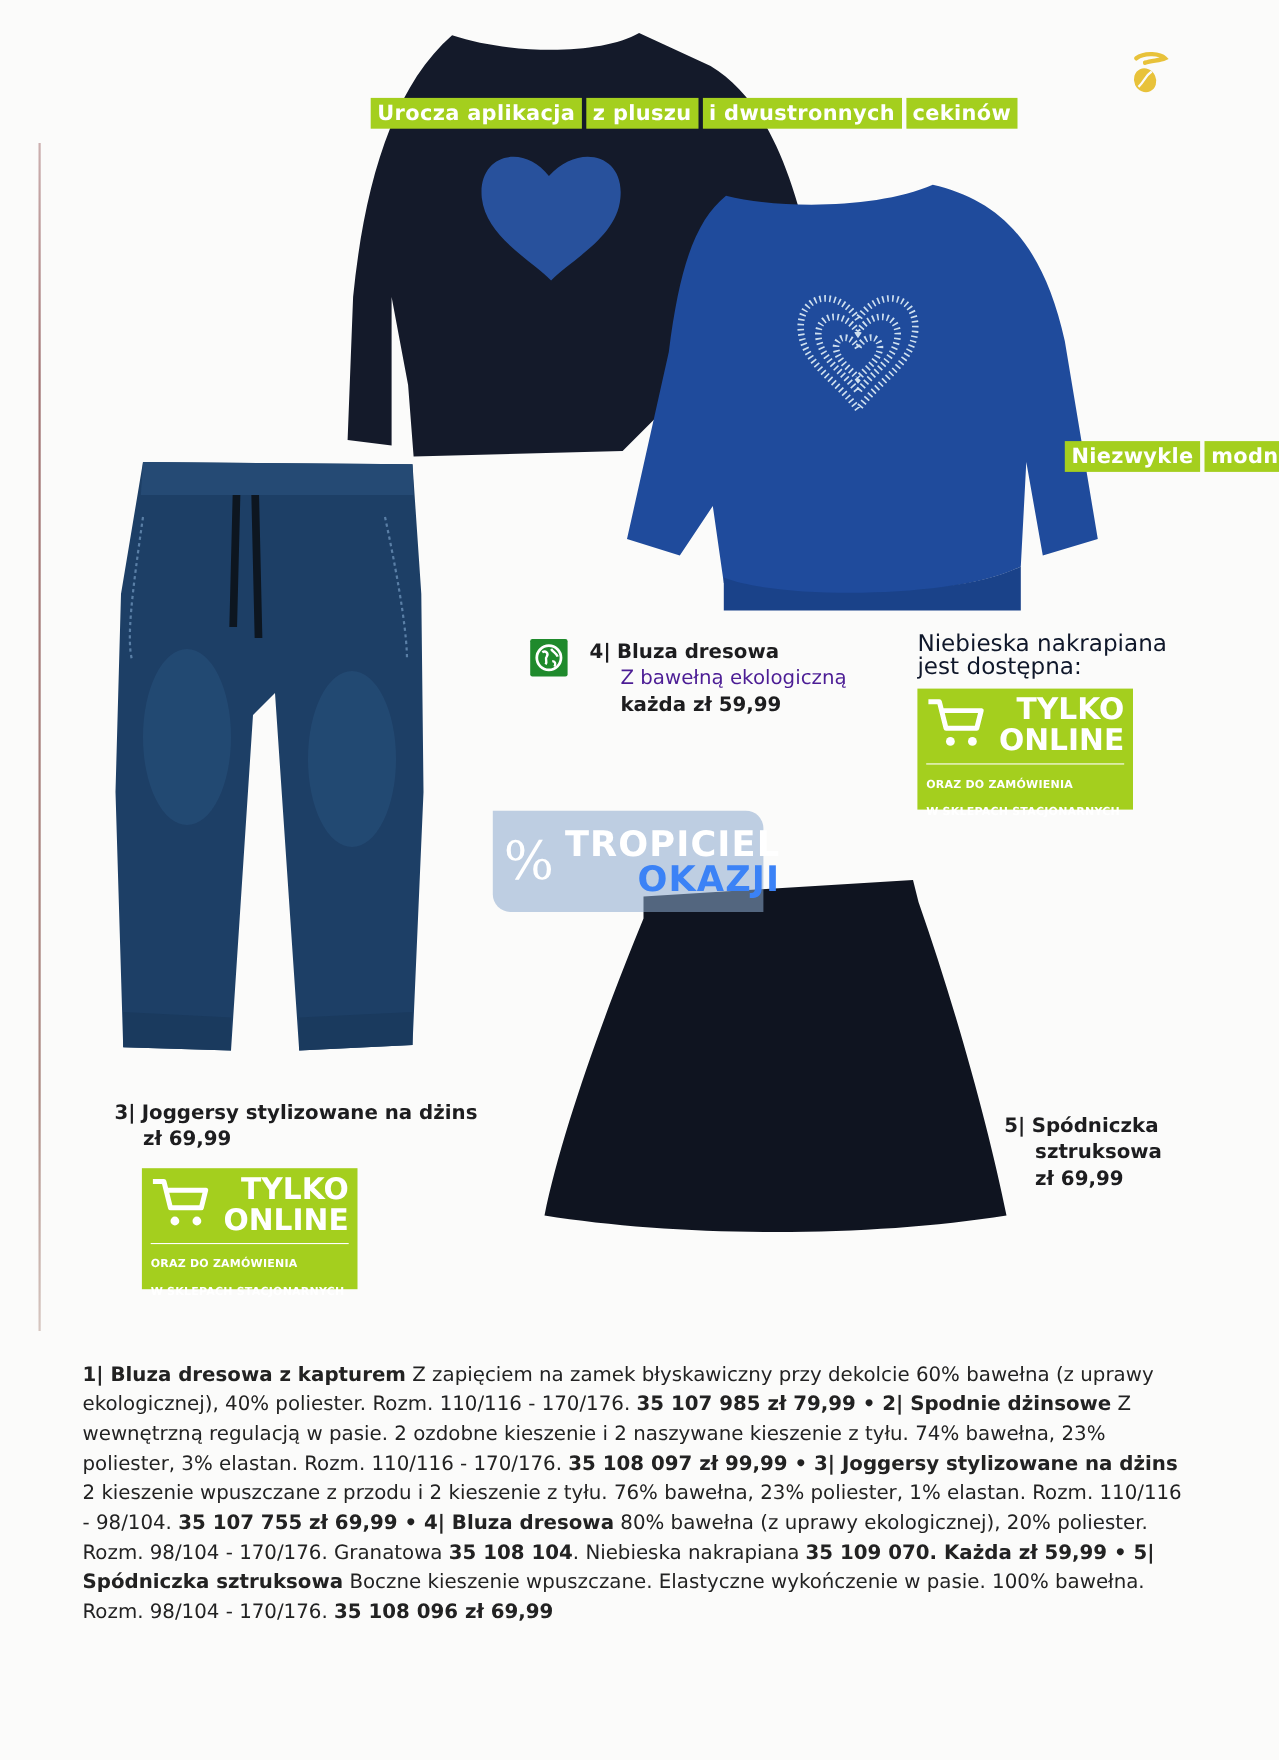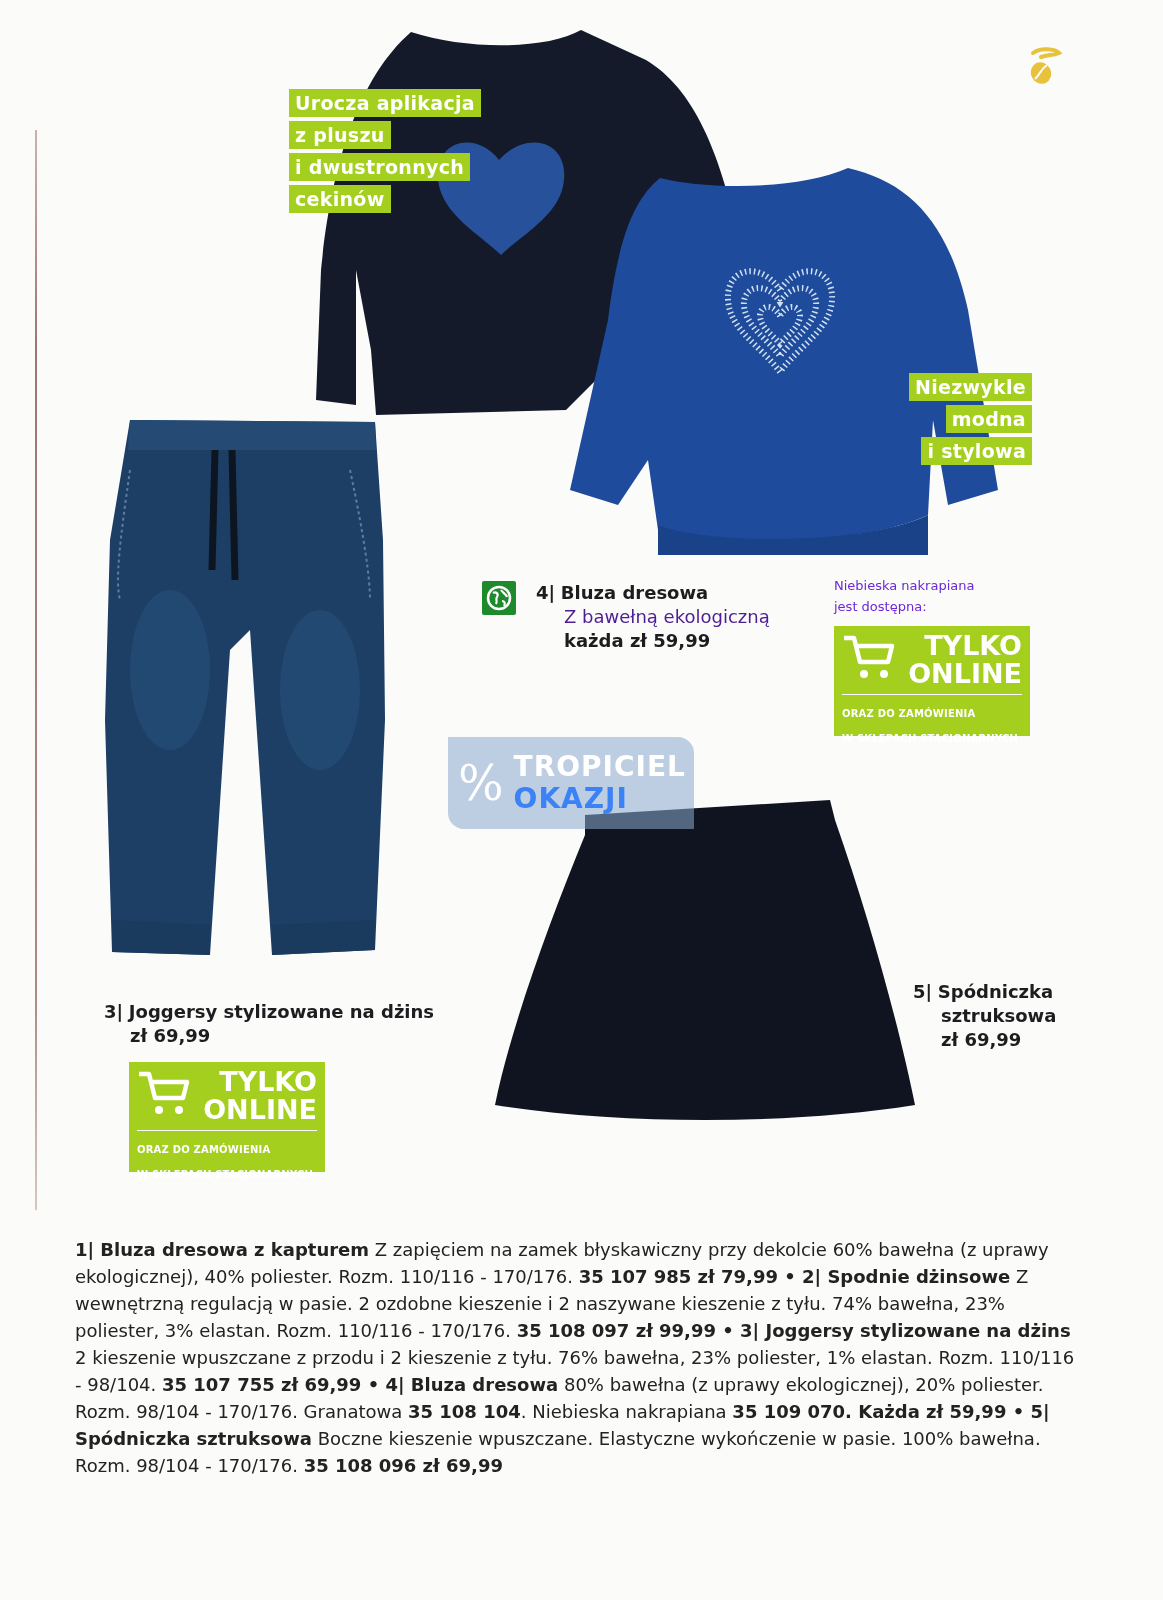--- a/index.html
+++ b/index.html
@@ -9,21 +9,21 @@
     font-family: "DejaVu Sans", "Liberation Sans", sans-serif;
     color: #1d1d1f;
   }
   .abs { position: absolute; }
   .edge-line { left: 35px; top: 130px; width: 2px; height: 1080px; background: linear-gradient(#b89090, #7a3a3a 20%, #8a5a50 80%, #c7b0a8); opacity: .7; }
 
   
   svg.garment { position: absolute; overflow: visible; }
 
   
-  .callout { display: flex; flex-direction: column; gap: 4px; }
+  .callout { display: flex; flex-direction: row; gap: 4px; margin-left: 48px; }
   .callout span {
     display: inline-block; background: #a4cf1e; color: #fff; font-weight: bold;
     font-size: 19px; line-height: 28px; padding: 0 6px; letter-spacing: .3px;
     width: fit-content;
   }
   .callout.right { align-items: flex-end; }
 
   
   .cap { font-size: 18px; line-height: 24px; }
   .cap .b { font-weight: bold; }
@@ -39,21 +39,21 @@
   .online .words { font-weight: bold; font-size: 27px; line-height: 28px; margin-left: 8px; text-align: right; flex: 1; }
   .online hr { border: none; border-top: 1.5px solid #fff; margin: 6px 0 4px; }
   .online .sub { font-weight: bold; font-size: 10px; line-height: 13px; letter-spacing: .2px; margin-top: 12px; }
 
   
   .wm {
     left: 448px; top: 737px; width: 246px; height: 92px; background: rgba(140,170,205,.55);
     border-radius: 0 16px 0 16px; display: flex; align-items: center;
   }
   .wm .pct { color: #fff; font-size: 48px; margin: 0 10px 0 10px; font-family: "DejaVu Serif", serif; }
-  .wm .txt { color: #fff; font-weight: bold; font-size: 28px; line-height: 32px; text-align: left; letter-spacing: 1px; }
+  .wm .txt { color: #fff; font-weight: bold; font-size: 32px; line-height: 32px; text-align: right; letter-spacing: 1px; }
   .wm .txt .l2 { color: #3b82f6; }
 
   .logo { left: 1025px; top: 45px; }
 
   
   .desc {
     left: 75px; top: 1236px; width: 1010px; font-size: 18px; line-height: 27px; color: #222;
   }
   .desc b { font-weight: bold; }
 </style>
@@ -125,21 +125,21 @@
       <path d="M8 9 C11 7, 14 10, 12 13 C10 15, 13 17, 11 20 M16 6 C18 9, 21 10, 22 13 M17 17 C19 17, 21 19, 19 22" stroke="#fff" stroke-width="2.2" fill="none"></path>
     </svg>
   </div>
   <div class="cap" style="margin-top:0">
     <div><span class="b">4|</span> <span class="b">Bluza dresowa</span></div>
     <div style="padding-left:28px" class="g">Z bawełną ekologiczną</div>
     <div style="padding-left:28px" class="b">każda zł 59,99</div>
   </div>
 </div>
 
-<div class="abs cap" style="left:834px;top:575px;font-size:13px;line-height:21px;color:#6d28d9">
+<div class="abs cap" style="left:834px;top:575px;font-size:21px;line-height:21px;color:#0f172a">
   <div>Niebieska nakrapiana</div>
   <div>jest dostępna:</div>
 </div>
 
 <div class="abs online" style="left:834px;top:626px">
   <div class="top">
     <svg width="54" height="50" viewBox="0 0 54 50">
       <path d="M2 6 L12 6 L18 30 L46 30 L50 14 L14 14" stroke="#fff" stroke-width="4.5" fill="none" stroke-linejoin="round"></path>
       <circle cx="22" cy="42" r="4" fill="#fff"></circle>
         <circle cx="42" cy="42" r="4" fill="#fff"></circle>
@@ -169,21 +169,21 @@
     <div class="words">
       <div>TYLKO</div>
       <div>ONLINE</div>
     </div>
   </div>
   <hr>
   <div class="sub">ORAZ DO ZAMÓWIENIA</div>
   <div class="sub">W SKLEPACH STACJONARNYCH</div>
 </div>
 
-<div class="abs cap" style="left:913px;top:980px">
+<div class="abs cap" style="left:913px;top:1012px">
   <div><span class="b">5|</span> <span class="b">Spódniczka</span></div>
   <div style="padding-left:28px" class="b">sztruksowa</div>
   <div style="padding-left:28px" class="b">zł 69,99</div>
 </div>
 
 <div class="abs desc">
   <b>1| Bluza dresowa z kapturem</b><span> Z zapięciem na zamek błyskawiczny przy dekolcie 60% bawełna (z uprawy ekologicznej), 40% poliester. Rozm. 110/116 - 170/176. </span><b>35 107 985 zł 79,99</b><b> • </b><b>2| Spodnie dżinsowe</b><span> Z wewnętrzną regulacją w pasie. 2 ozdobne kieszenie i 2 naszywane kieszenie z tyłu. 74% bawełna, 23% poliester, 3% elastan. Rozm. 110/116 - 170/176. </span><b>35 108 097 zł 99,99</b><b> • </b><b>3| Joggersy stylizowane na dżins</b><span> 2 kieszenie wpuszczane z przodu i 2 kieszenie z tyłu. 76% bawełna, 23% poliester, 1% elastan. Rozm. 110/116 - 98/104. </span><b>35 107 755 zł 69,99</b><b> • </b><b>4| Bluza dresowa</b><span> 80% bawełna (z uprawy ekologicznej), 20% poliester. Rozm. 98/104 - 170/176. Granatowa </span><b>35 108 104</b><span>. Niebieska nakrapiana </span><b>35 109 070. Każda zł 59,99</b><b> • </b><b>5| Spódniczka sztruksowa</b><span> Boczne kieszenie wpuszczane. Elastyczne wykończenie w pasie. 100% bawełna. Rozm. 98/104 - 170/176. </span><b>35 108 096 zł 69,99</b>
 </div>
 
 </body></html>

